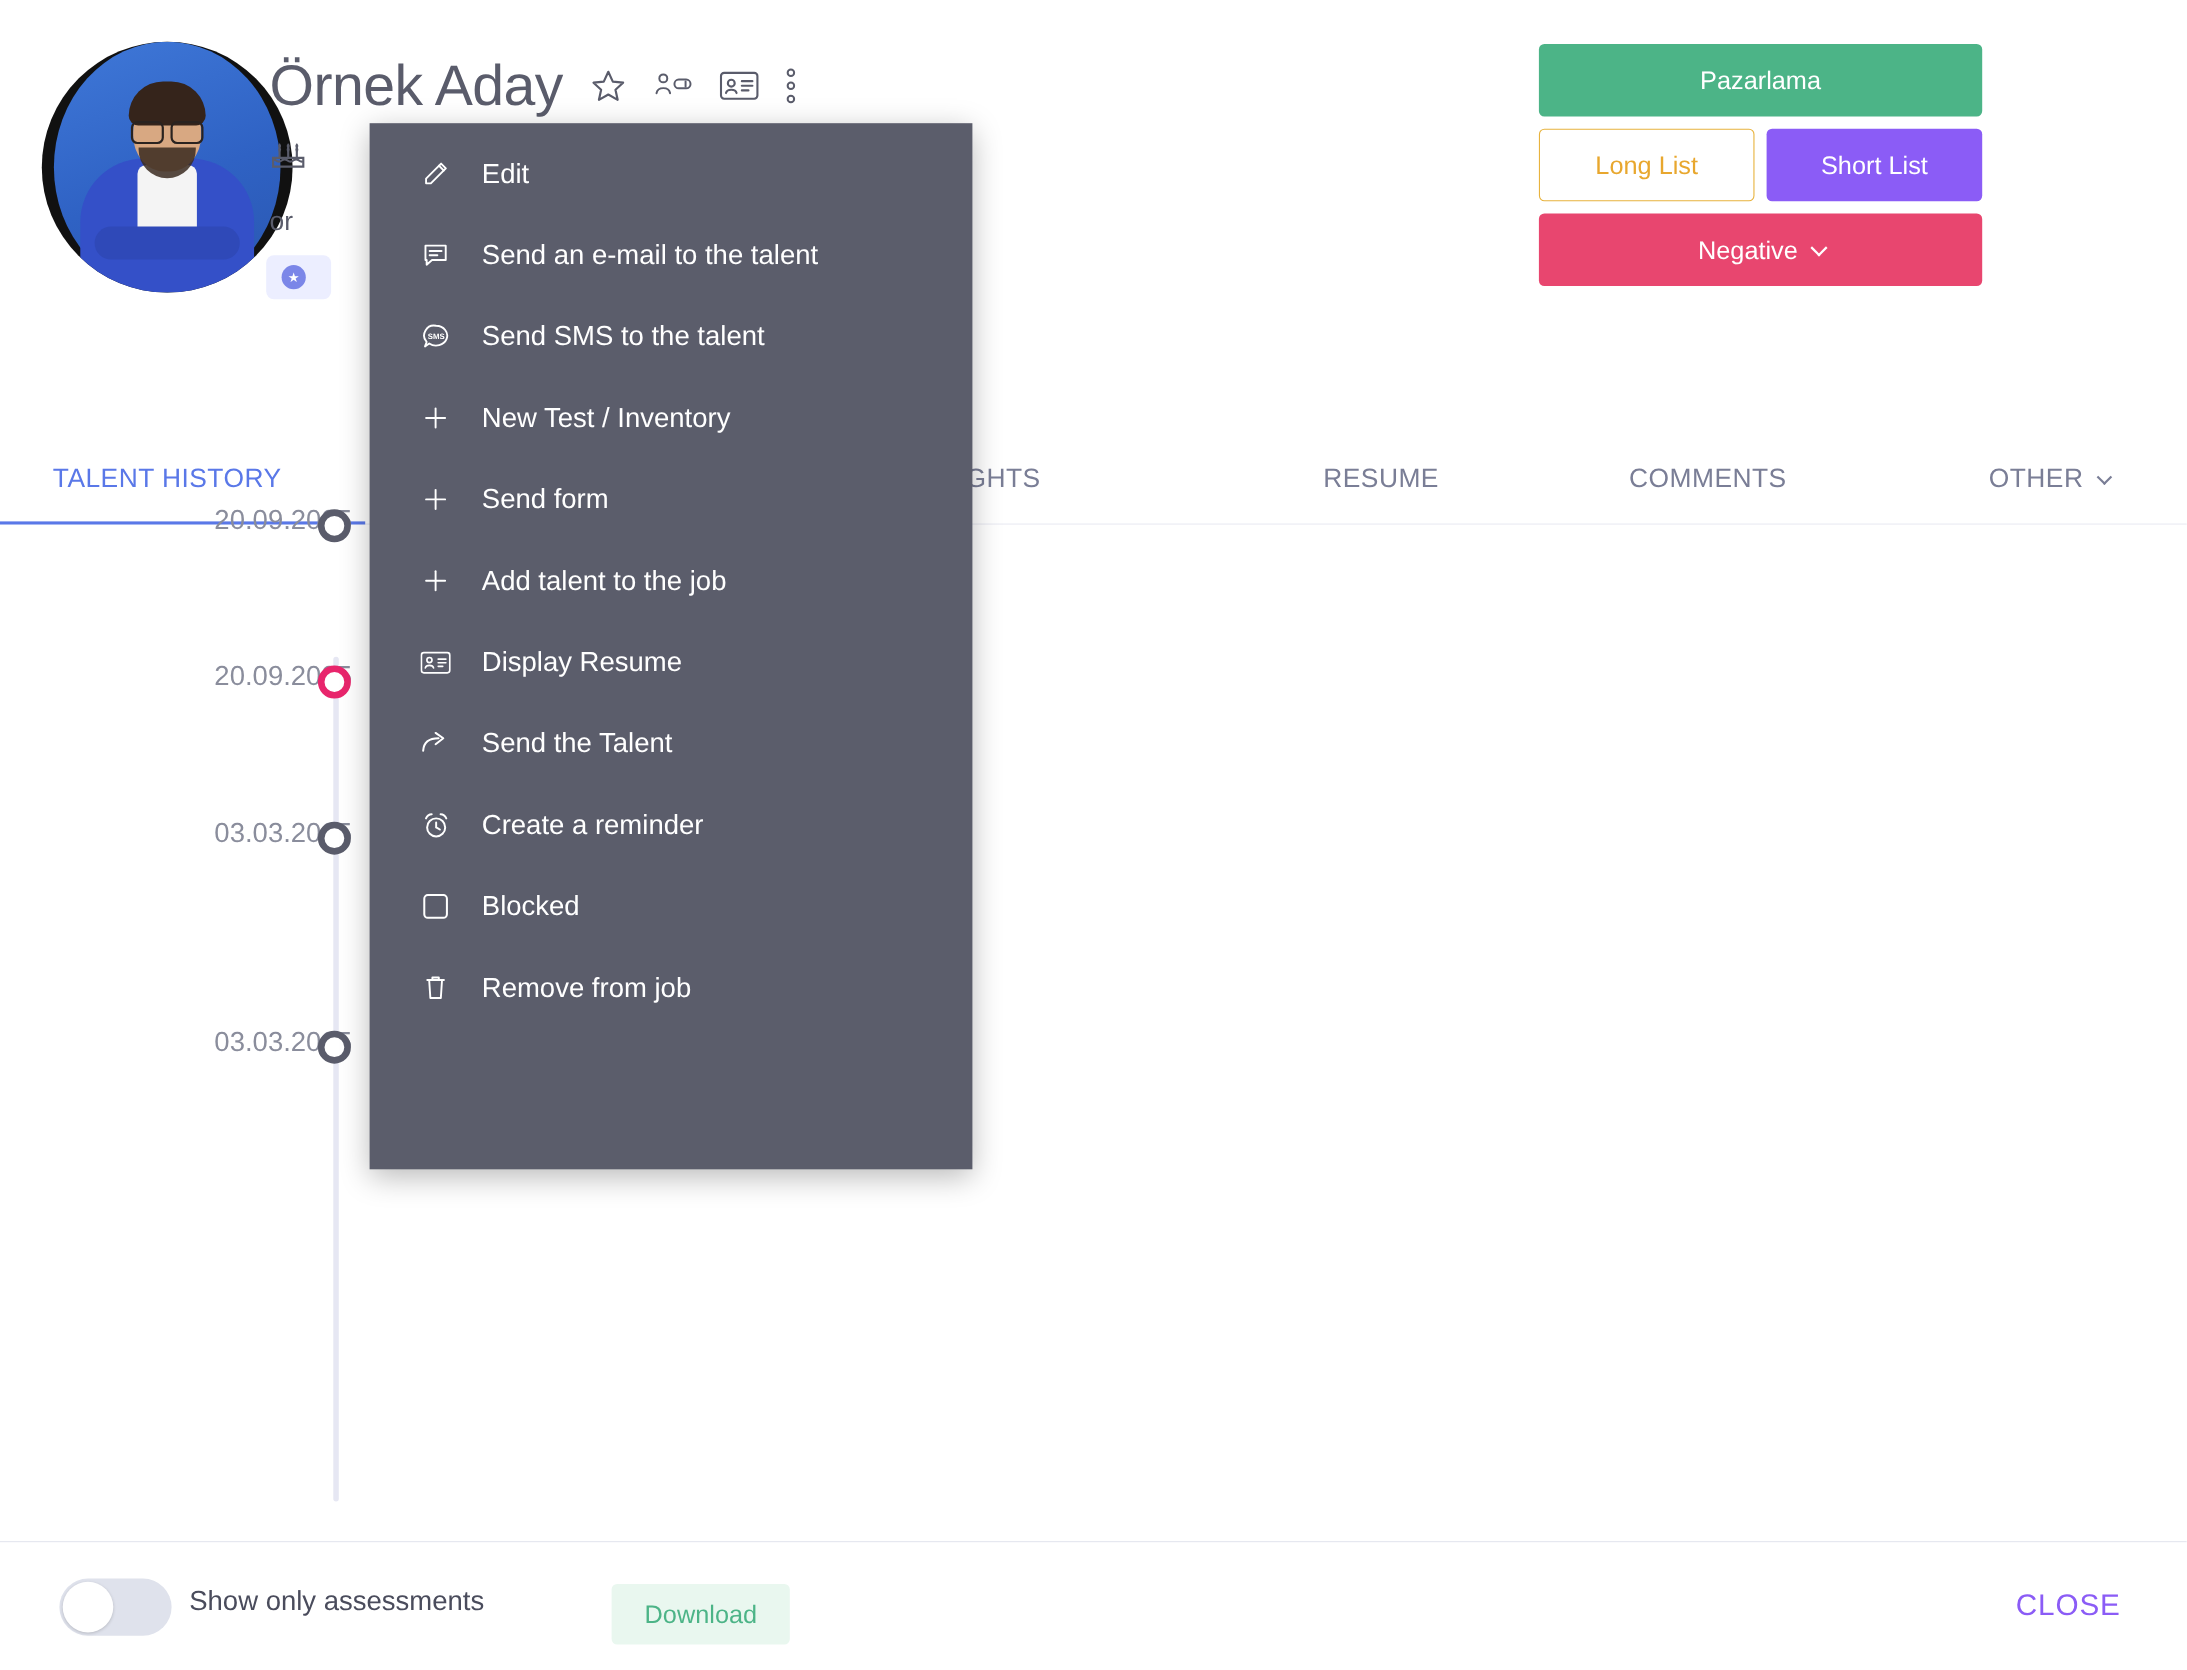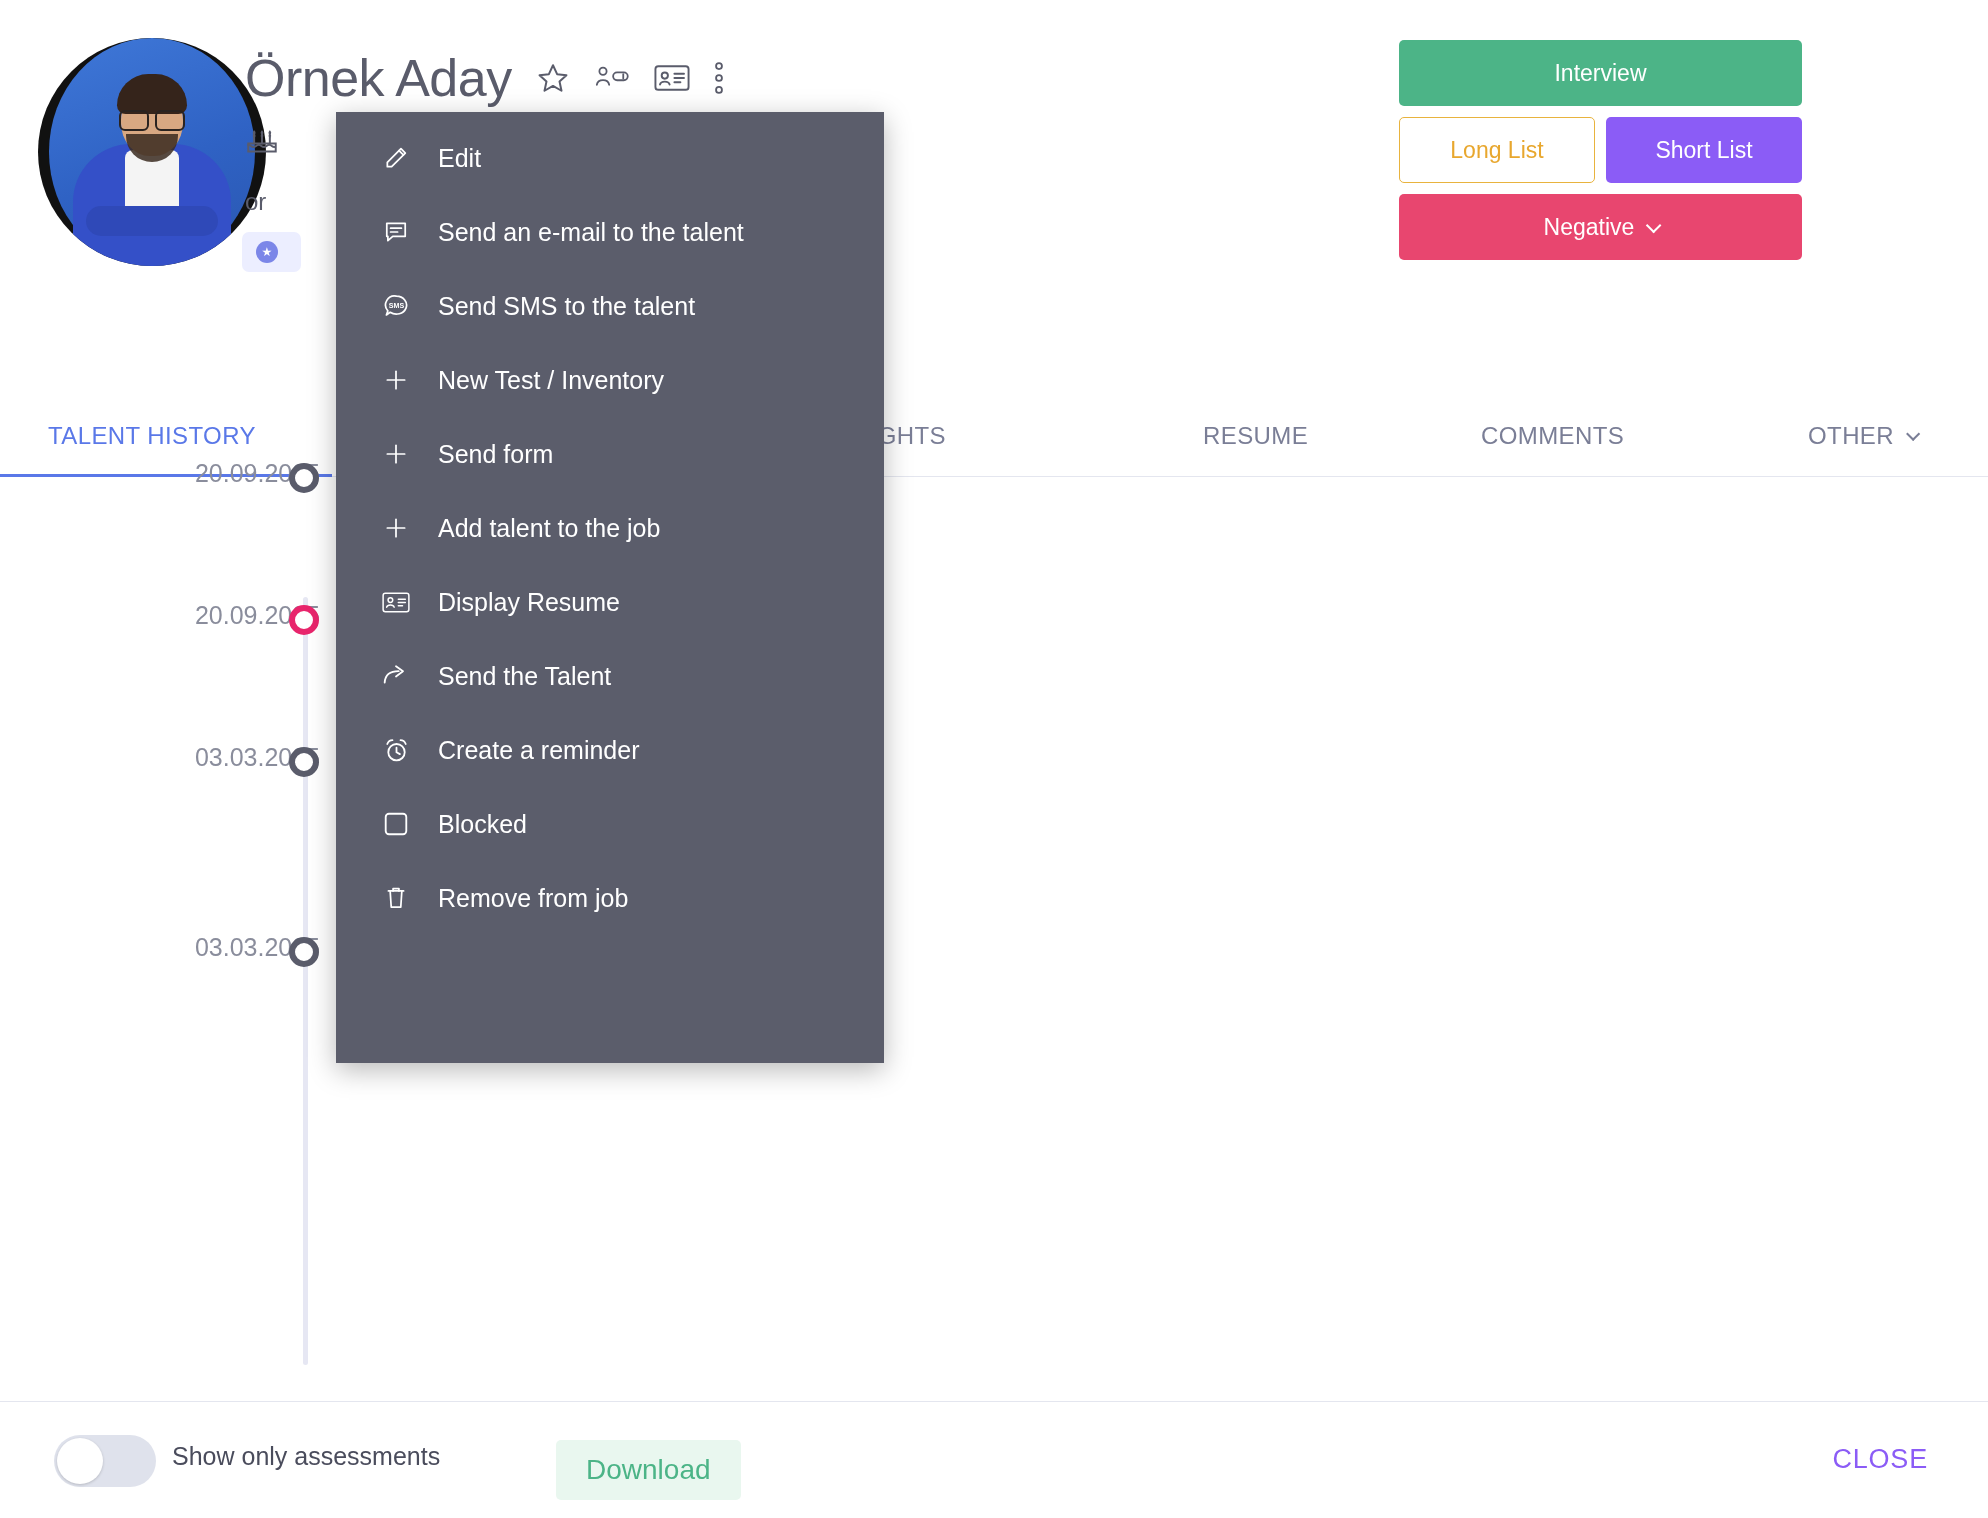--- a/index.html
+++ b/index.html
@@ -224,21 +224,21 @@
     background:#fff; box-shadow:0 1px 3px rgba(0,0,0,.18);
   }
   .toggle-label {
     position:absolute; left:172px; top:40px;
     font-size:25px; color:#4a4c5c;
   }
   .btn-download {
     position:absolute; left:556px; top:38px;
     background:#e9f7ef; color:#4cb487;
     border:none; border-radius:5px;
-    padding:14px 30px; font-size:28px; cursor:pointer;
+    padding:14px 30px; font-size:23px; cursor:pointer;
     font-family:"Liberation Sans", sans-serif;
   }
   .btn-close {
     position:absolute; right:60px; top:42px;
     background:transparent; border:none;
     color:#8b5cf6; font-size:27px; letter-spacing:.8px;
     cursor:pointer; font-family:Liberation Sans, sans-serif;
   }
 </style>
 </head>
@@ -314,21 +314,21 @@
     </div>
 
     <div class="sub-text">or</div>
 
     <div class="tag-chip">
       <span class="dot">★</span>
       <span class="txt"></span>
     </div>
 
     <div class="actions">
-      <button class="btn btn-interview">Interview</button>
+      <button class="btn btn-interview">Pazarlama</button>
       <div class="row2">
         <button class="btn btn-longlist">Long List</button>
         <button class="btn btn-shortlist">Short List</button>
       </div>
       <button class="btn btn-negative">
         <span>Negative</span>
         <span class="chev"></span>
       </button>
     </div>
   </div>

